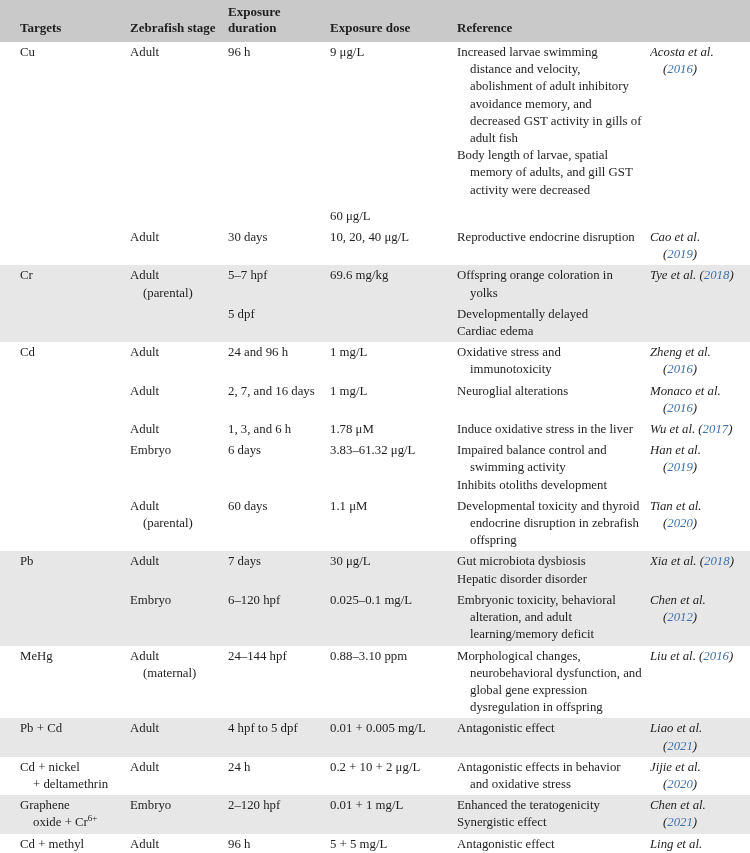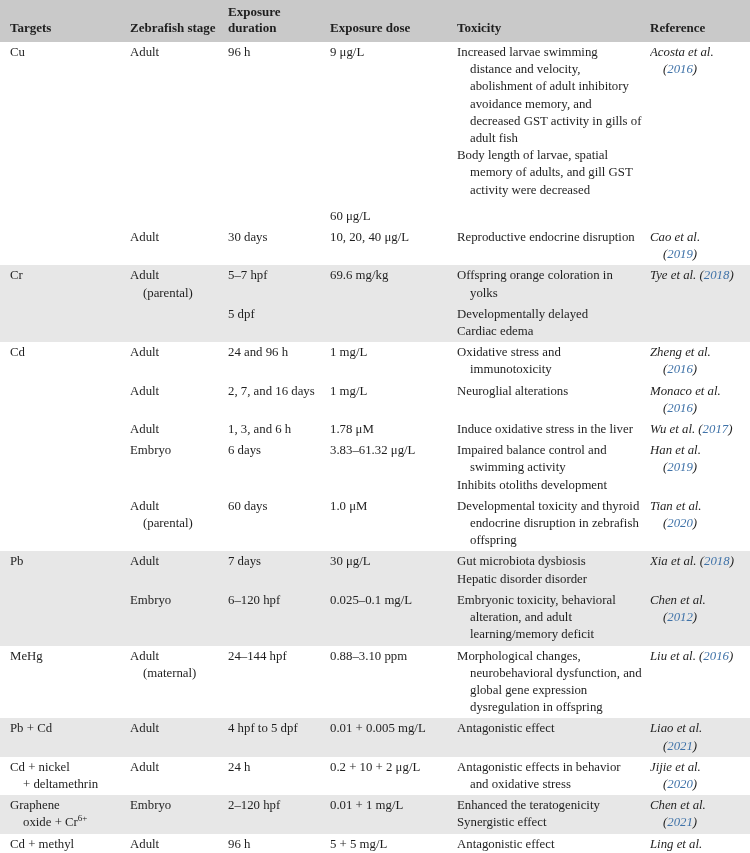--- a/index.html
+++ b/index.html
@@ -21,21 +21,21 @@
     display: grid;
     grid-template-columns: 130px 98px 102px 127px 193px 100px;
     padding: 2px 0;
     box-sizing: border-box;
   }
   .cell {
     padding-right: 8px;
     box-sizing: border-box;
     overflow: hidden;
   }
-  .cell.first { padding-left: 10px; }
+  .cell.first { padding-left: 20px; }
   .cell.ref { padding-right: 13px; }
   .header-row {
     background: var(--header-bg, #c9c9c9);
     align-items: end;
     padding: 4px 0 6px 0;
     font-weight: bold;
     font-size: 13px;
     line-height: 16px;
   }
   .section.shade { background: var(--band-bg, #e7e7e7); }
@@ -55,21 +55,20 @@
 </style>
 </head>
 <body>
 
 <div class="page">
   <div class="row header-row">
     <div class="cell first">Targets</div>
     <div class="cell">Zebrafish stage</div>
     <div class="cell">Exposure duration</div>
     <div class="cell">Exposure dose</div>
-    <div class="cell">Toxicity</div>
     <div class="cell ref">Reference</div>
   </div>
   <div>
       <div class="section">
         <div class="row">
           <div class="cell first">
             <div class="line">Cu</div>
           </div>
           <div class="cell">
             <div class="line">Adult</div>
@@ -218,21 +217,21 @@
         <div class="row">
           <div class="cell first"></div>
           <div class="cell">
             <div class="line">Adult</div>
             <div class="line indent">(parental)</div>
           </div>
           <div class="cell">
             <div class="line">60 days</div>
           </div>
           <div class="cell">
-            <div class="line">1.0 μM</div>
+            <div class="line">1.1 μM</div>
           </div>
           <div class="cell">
             <div class="para">Developmental toxicity and thyroid endocrine disruption in zebrafish offspring</div>
           </div>
           <div class="cell ref hang">Tian et al. (<span class="year">2020</span>)</div>
         </div>
       </div>
       <div class="section shade">
         <div class="row">
           <div class="cell first">

